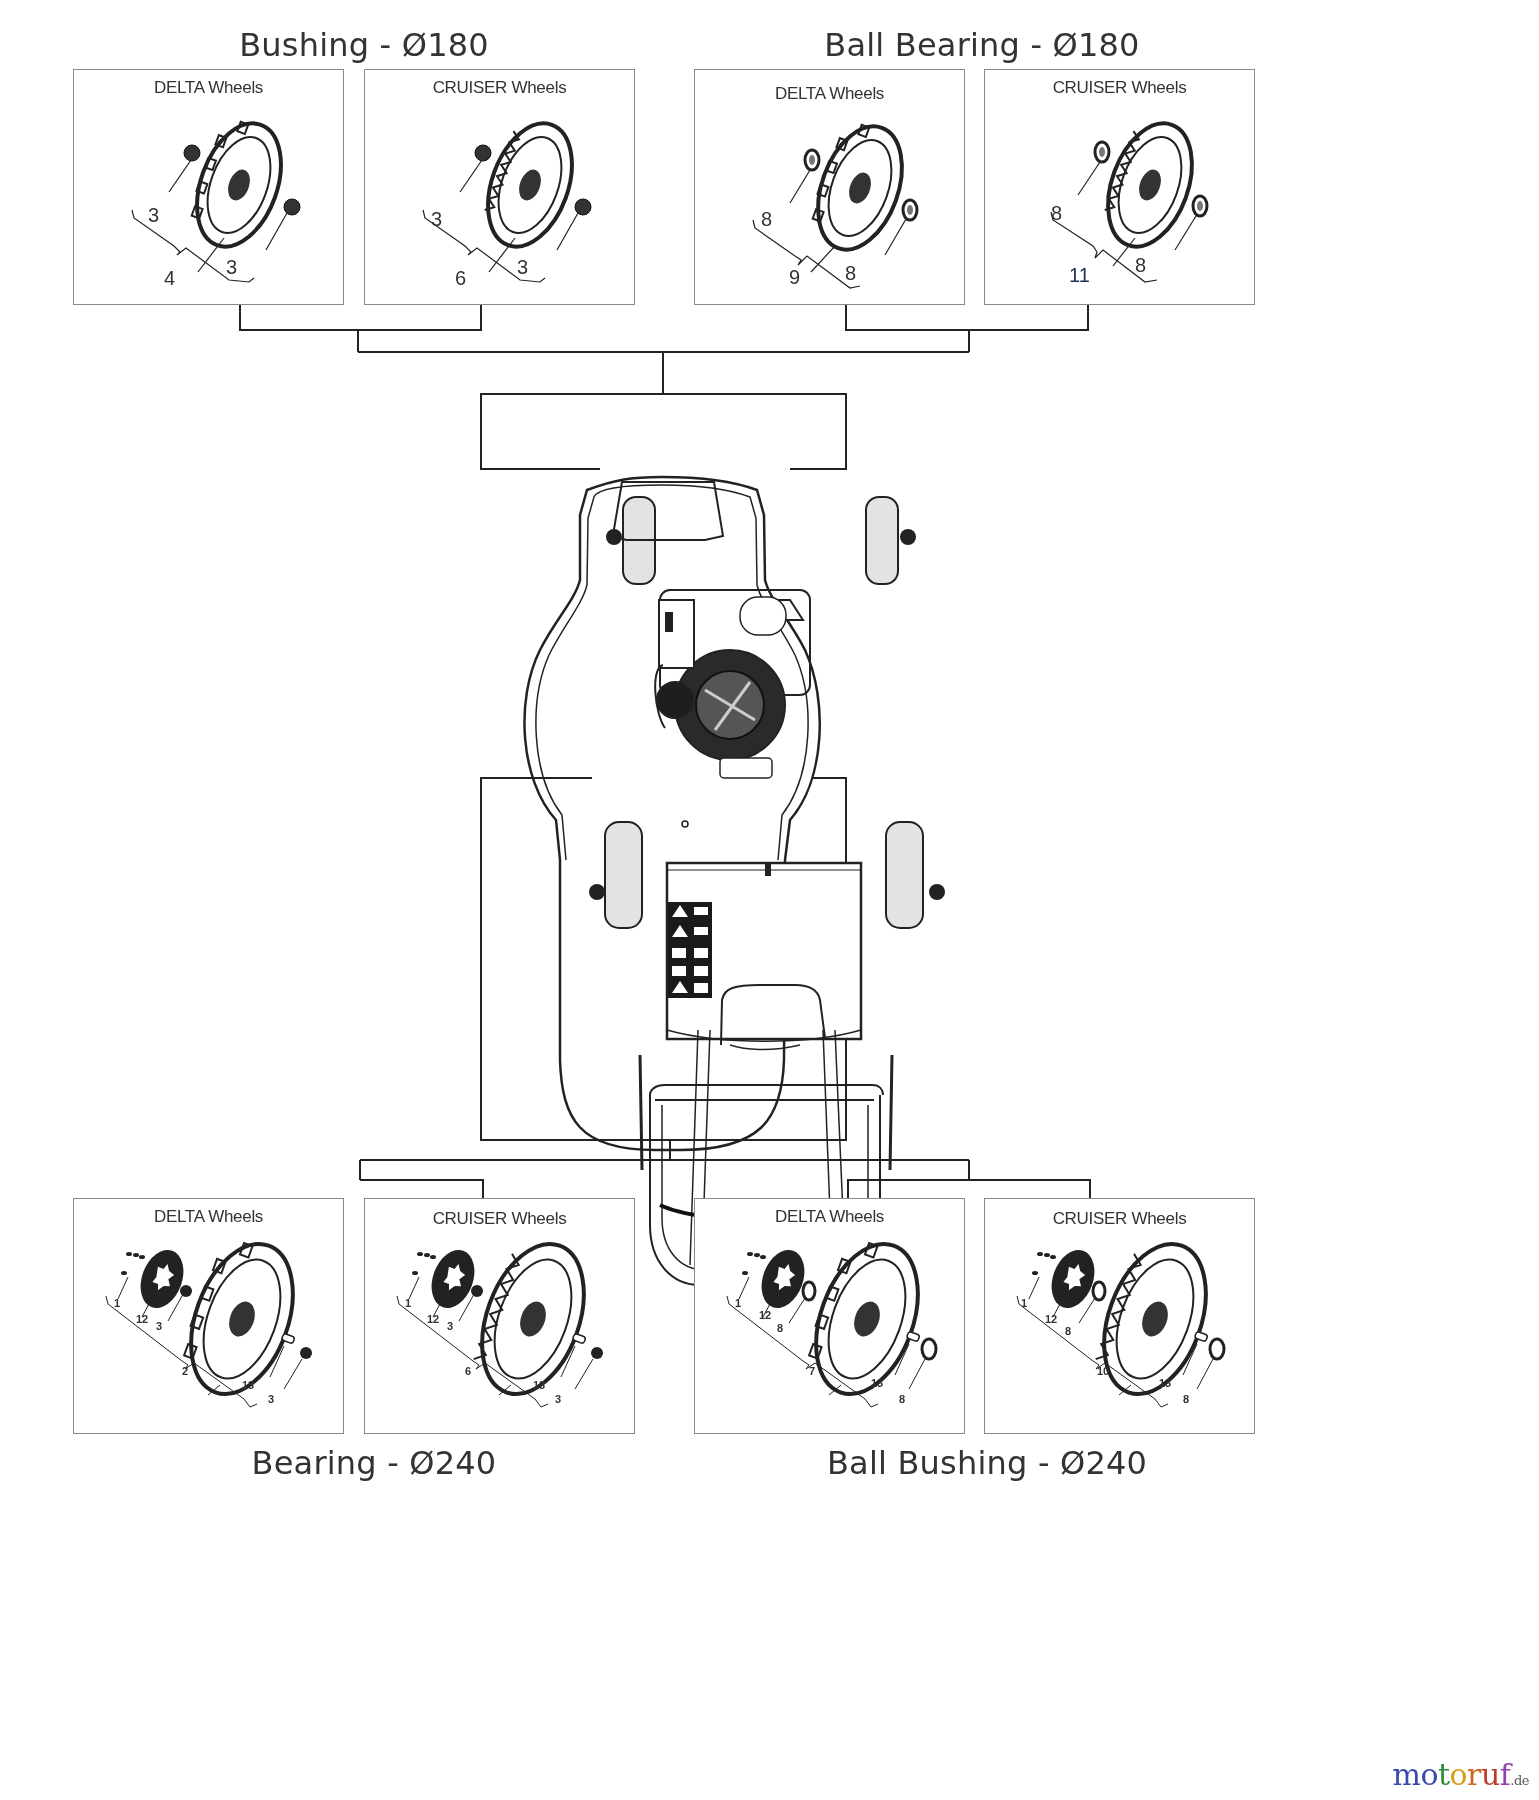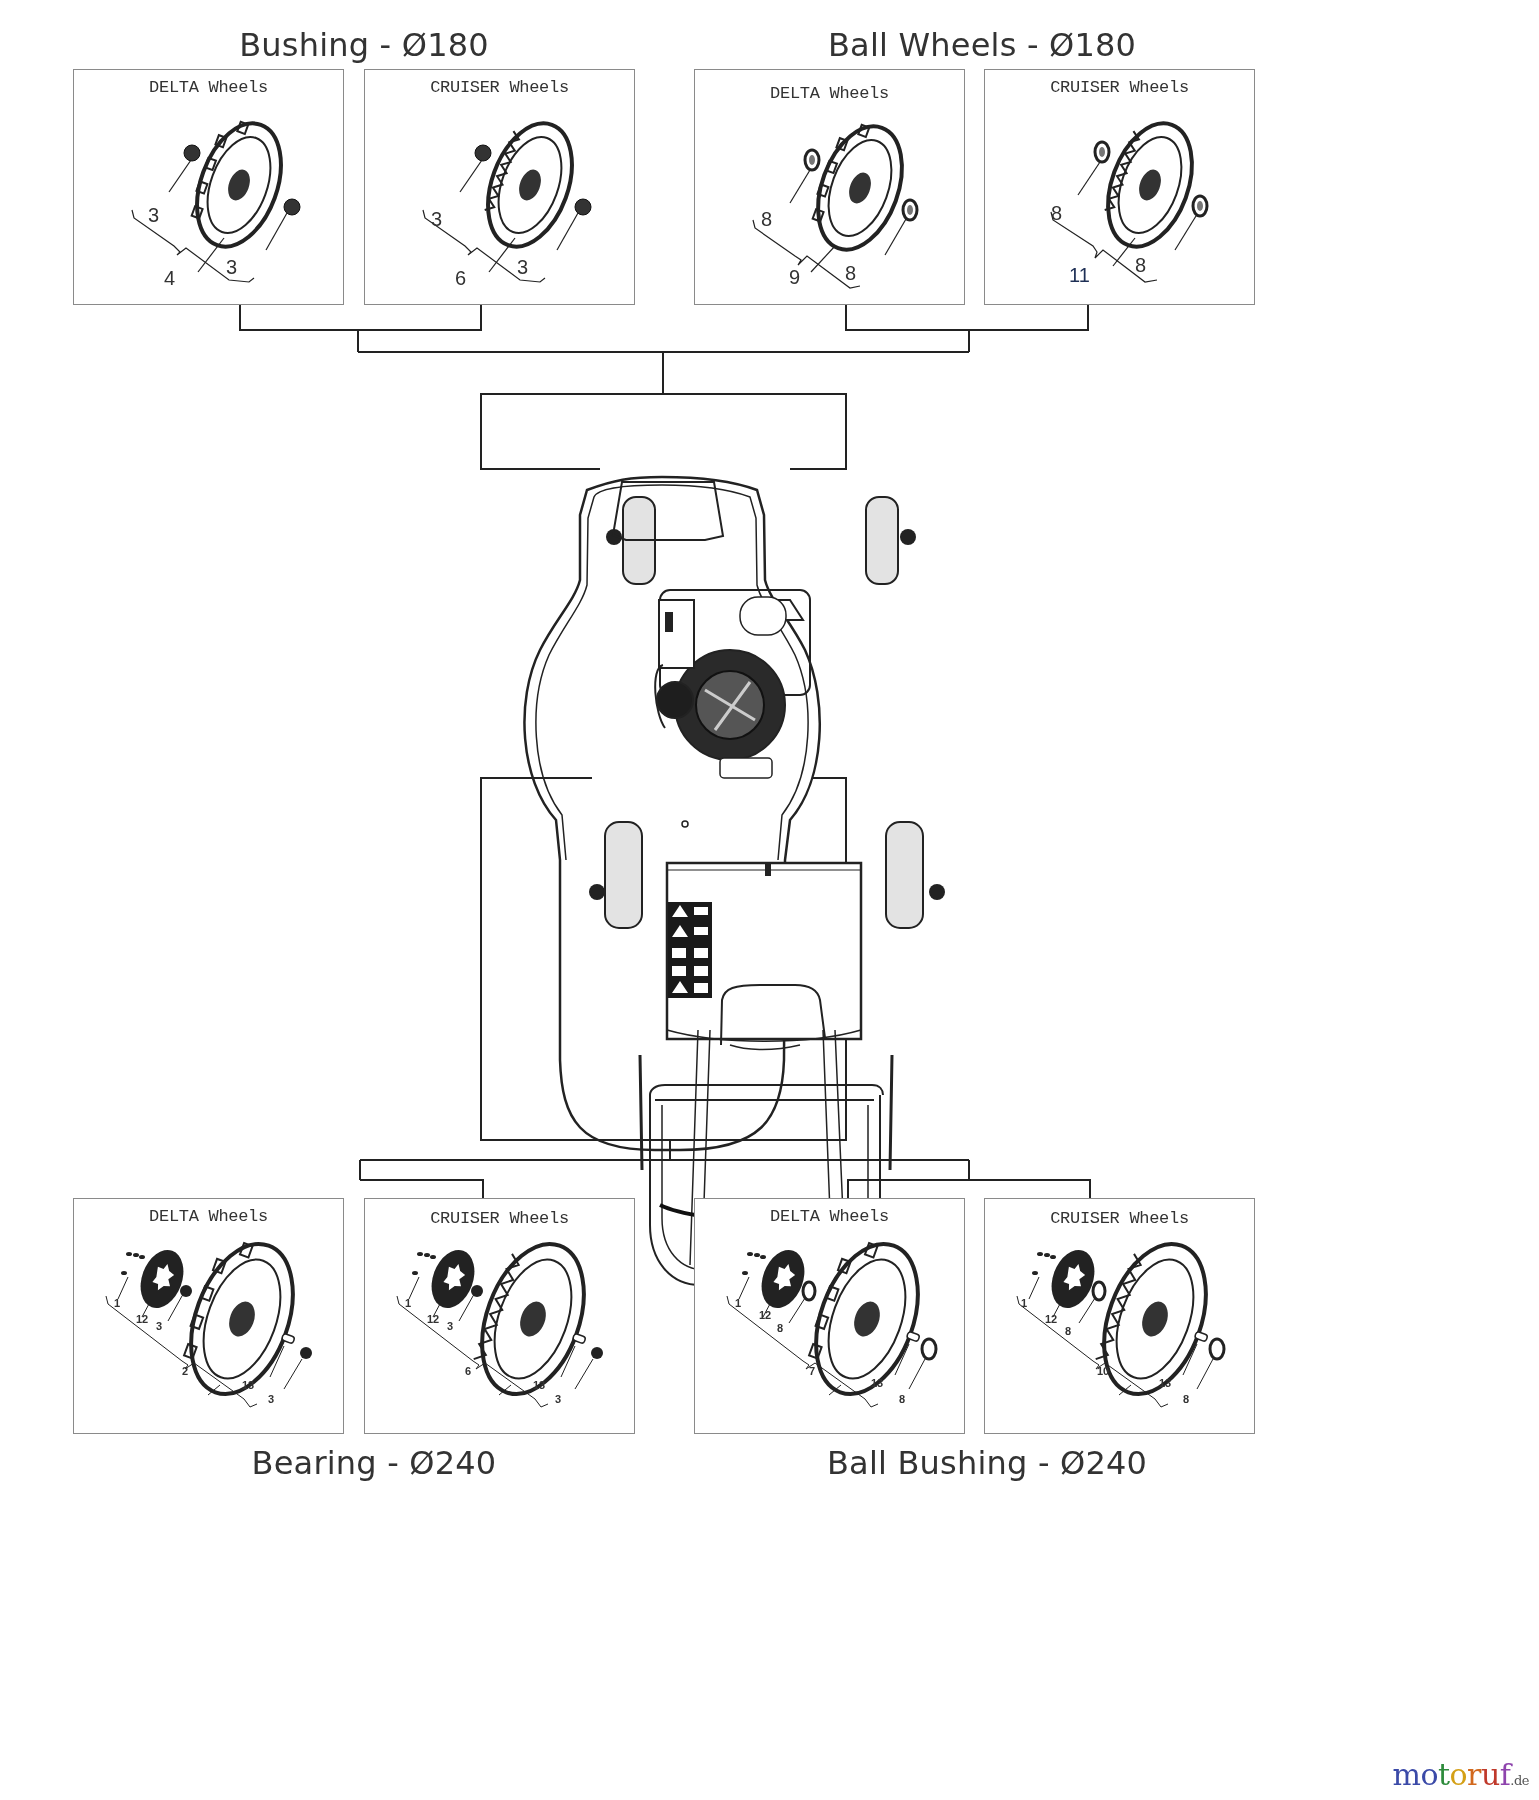--- a/index.html
+++ b/index.html
@@ -2,21 +2,21 @@
 <html><head>
 <meta charset="utf-8">
 <style>
   html, body { margin: 0; padding: 0; background: #ffffff; }
   body { width: 1539px; height: 1800px; position: relative; overflow: hidden;
          font-family: "DejaVu Sans", sans-serif; color: #222; }
   .group-title { position: absolute; font-size: 32px; color: #333; white-space: nowrap;
                  transform: translateX(-50%); font-family: "DejaVu Sans", sans-serif; letter-spacing: 0.2px; }
   .panel { position: absolute; width: 271px; height: 236px; border: 1.5px solid #8a8a8a; box-sizing: border-box; background: #fff; }
   .panel-title { position: absolute; top: 8px; left: 0; right: 0; text-align: center; font-size: 17px;
-                 color: #333; font-family: Liberation Mono, monospace; letter-spacing: -0.3px; }
+                 color: #333; font-family: Liberation Sans, sans-serif; letter-spacing: -0.3px; }
   .panel svg { position: absolute; left: 0; top: 0; }
   .callout { font-family: "Liberation Sans", sans-serif; fill: #333; }
   #diagram-svg { position: absolute; left: 0; top: 0; }
   .watermark { position: absolute; right: 10px; bottom: 8px; font-family: "DejaVu Serif", serif; font-size: 30px; letter-spacing: -0.5px; }
   .watermark .tld { font-size: 13px; color: #555; }
 </style>
 </head>
 <body>
 
 <svg id="diagram-svg" width="1539" height="1800" viewBox="0 0 1539 1800">
@@ -101,21 +101,21 @@
     <path d="M650,1095 L650,1225 C650,1260 670,1285 700,1285 L825,1285 C860,1285 880,1260 880,1225 L880,1095" stroke-width="2"></path>
     <path d="M662,1105 L662,1218 C662,1250 680,1270 705,1270 L822,1270 C850,1270 868,1250 868,1218 L868,1105" stroke-width="1.5"></path>
     <path d="M660,1205 C700,1225 830,1225 870,1205" stroke="#111" stroke-width="4"></path>
     <rect x="752" y="1202" width="28" height="30" rx="12" fill="#fff" stroke-width="2"></rect>
     <circle cx="766" cy="1215" r="4" fill="#222"></circle>
     <path d="M640,1055 L642,1170 M892,1055 L890,1170" stroke-width="3"></path>
   </g>
 </svg>
 
 <div class="group-title" style="left:364px; top:26px;">Bushing - Ø180</div>
-<div class="group-title" style="left:982px; top:26px;">Ball Wheels - Ø180</div>
+<div class="group-title" style="left:982px; top:26px;">Ball Bearing - Ø180</div>
 <div class="group-title" style="left:374px; top:1444px;">Bearing - Ø240</div>
 <div class="group-title" style="left:987px; top:1444px;">Ball Bushing - Ø240</div>
 
 <div class="panel" style="left:73px; top:69px;">
   <div class="panel-title">DELTA Wheels</div>
   <svg width="271" height="236">
     <g transform="translate(165,115) rotate(20)">
       <ellipse rx="38" ry="64" fill="#fff" stroke="#222" stroke-width="4"></ellipse>
       <ellipse rx="28" ry="50" fill="none" stroke="#222" stroke-width="2"></ellipse>
       <ellipse rx="10" ry="16" fill="#333"></ellipse>

